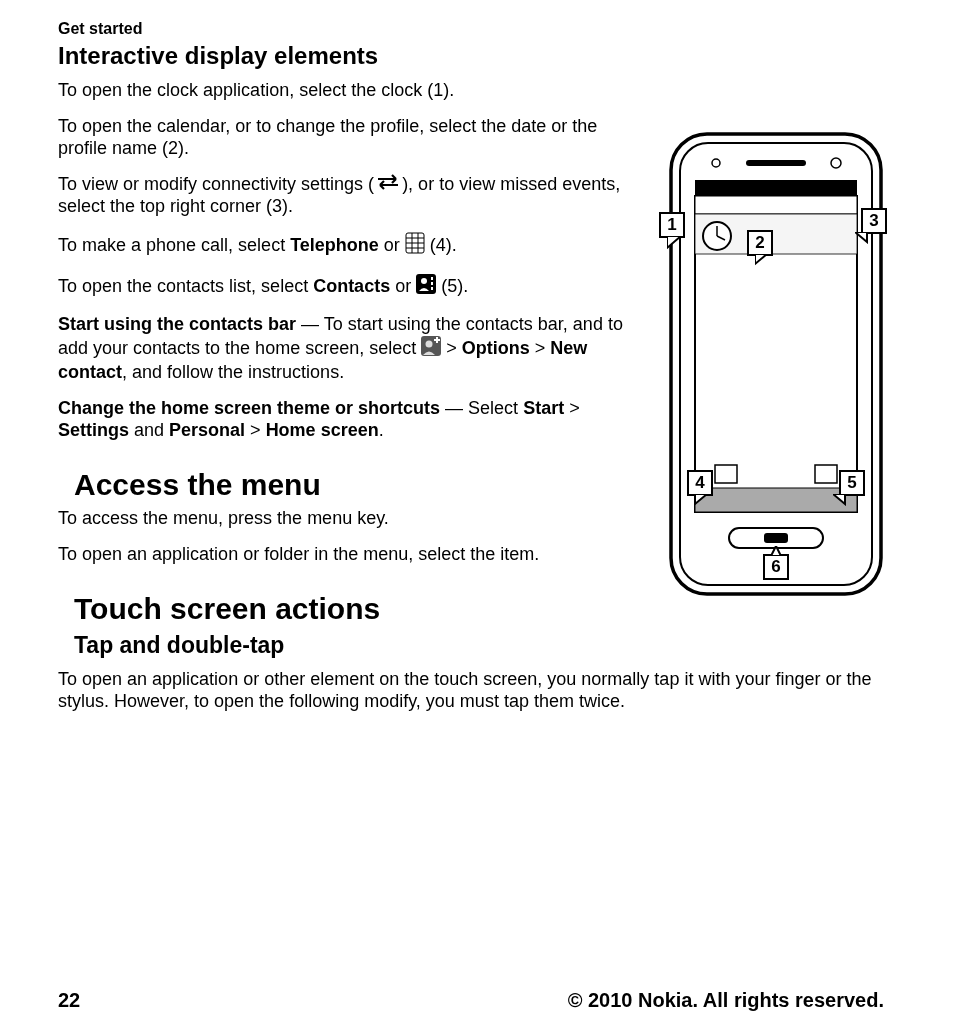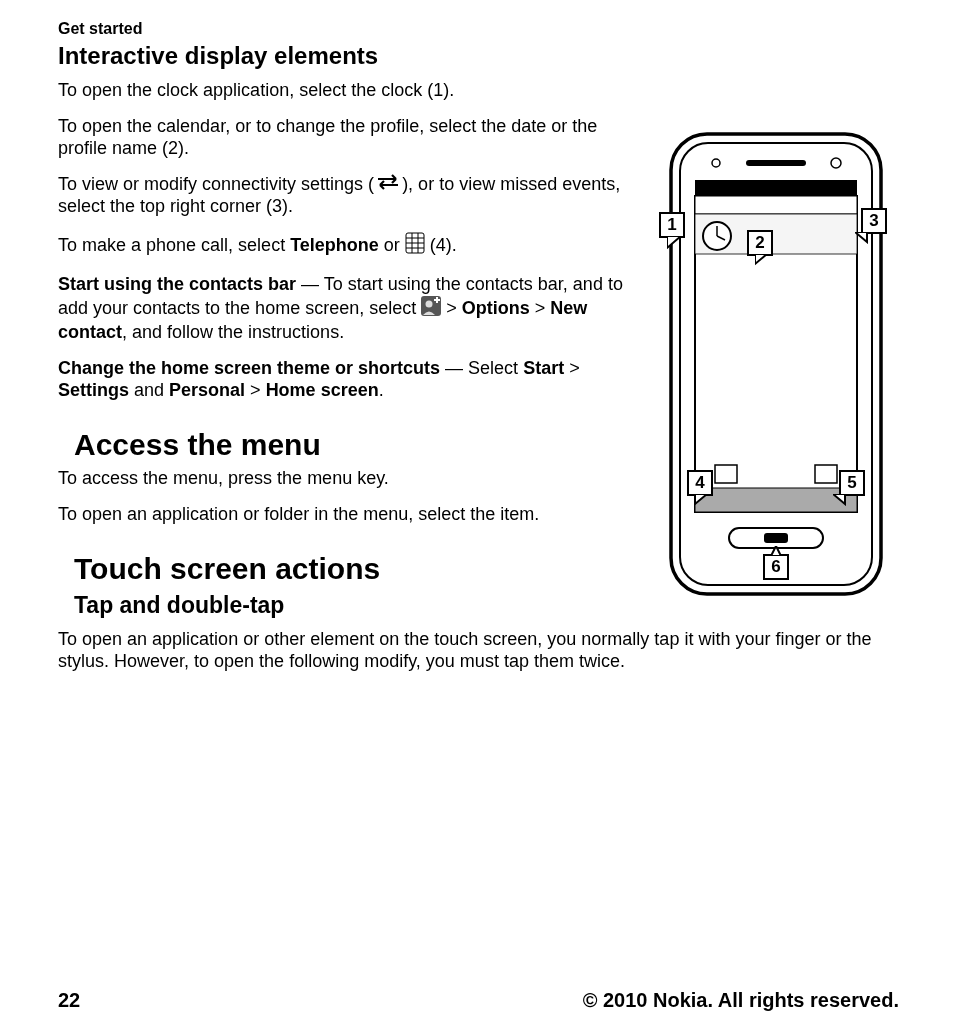--- a/index.html
+++ b/index.html
@@ -42,21 +42,21 @@
     width: 585px;
   }
   .inline-icon {
     display: inline-block;
     vertical-align: middle;
   }
   .footer {
     position: absolute;
     bottom: 24px;
     left: 58px;
-    right: 55px;
+    right: 70px;
     font-weight: bold;
     font-size: 20px;
     display: flex;
     justify-content: space-between;
     gap: 10px;
   }
   .phone-figure {
     position: absolute;
     top: 130px;
     right: 55px;
@@ -99,20 +99,30 @@
       <span>To make a phone call, select </span><span class="b">Telephone</span><span> or </span><span class="inline-icon"><svg width="20" height="22" viewBox="0 0 20 22">
             <rect x="1" y="1" width="18" height="20" rx="2" fill="#fff" stroke="#000" stroke-width="1"></rect>
             <line x1="7" y1="1" x2="7" y2="21" stroke="#000"></line>
             <line x1="13" y1="1" x2="13" y2="21" stroke="#000"></line>
             <line x1="1" y1="6" x2="19" y2="6" stroke="#000"></line>
             <line x1="1" y1="11" x2="19" y2="11" stroke="#000"></line>
             <line x1="1" y1="16" x2="19" y2="16" stroke="#000"></line>
           </svg></span><span> (4).</span>
     </p>
     <p class="para">
+      <span>To open the contacts list, select </span><span class="b">Contacts</span><span> or </span><span class="inline-icon"><svg width="20" height="20" viewBox="0 0 20 20">
+            <rect x="0" y="0" width="20" height="20" rx="3" fill="#000"></rect>
+            <circle cx="8" cy="7" r="3" fill="#fff"></circle>
+            <path d="M3 17 Q8 11 13 17 Z" fill="#fff"></path>
+            <rect x="15" y="3" width="2" height="3" fill="#fff"></rect>
+            <rect x="15" y="8" width="2" height="3" fill="#fff"></rect>
+            <rect x="15" y="13" width="2" height="3" fill="#fff"></rect>
+          </svg></span><span> (5).</span>
+    </p>
+    <p class="para">
       <span class="b">Start using the contacts bar</span><span> —  To start using the contacts bar, and to add your contacts to the home screen, select </span><span class="inline-icon"><svg width="20" height="20" viewBox="0 0 20 20">
             <rect x="0" y="0" width="20" height="20" rx="3" fill="#555"></rect>
             <circle cx="8" cy="8" r="3.5" fill="#ddd"></circle>
             <path d="M2 19 Q8 12 14 19 Z" fill="#ddd"></path>
             <rect x="13" y="3" width="6" height="2" fill="#fff"></rect>
             <rect x="15" y="1" width="2" height="6" fill="#fff"></rect>
           </svg></span><span> &gt; </span><span class="b">Options</span><span> &gt; </span><span class="b">New contact</span><span>, and follow the instructions.</span>
     </p>
     <p class="para">
       <span class="b">Change the home screen theme or shortcuts</span><span> —  Select </span><span class="b">Start</span><span> &gt; </span><span class="b">Settings</span><span> and </span><span class="b">Personal</span><span> &gt; </span><span class="b">Home screen</span><span>.</span>

